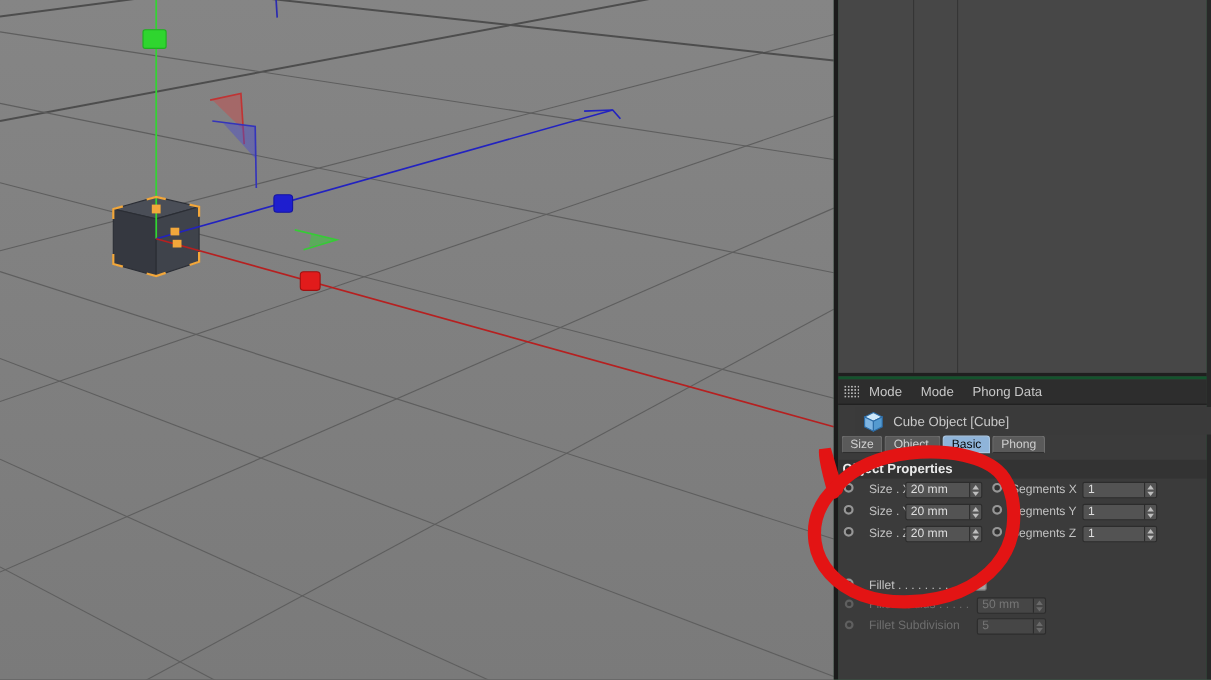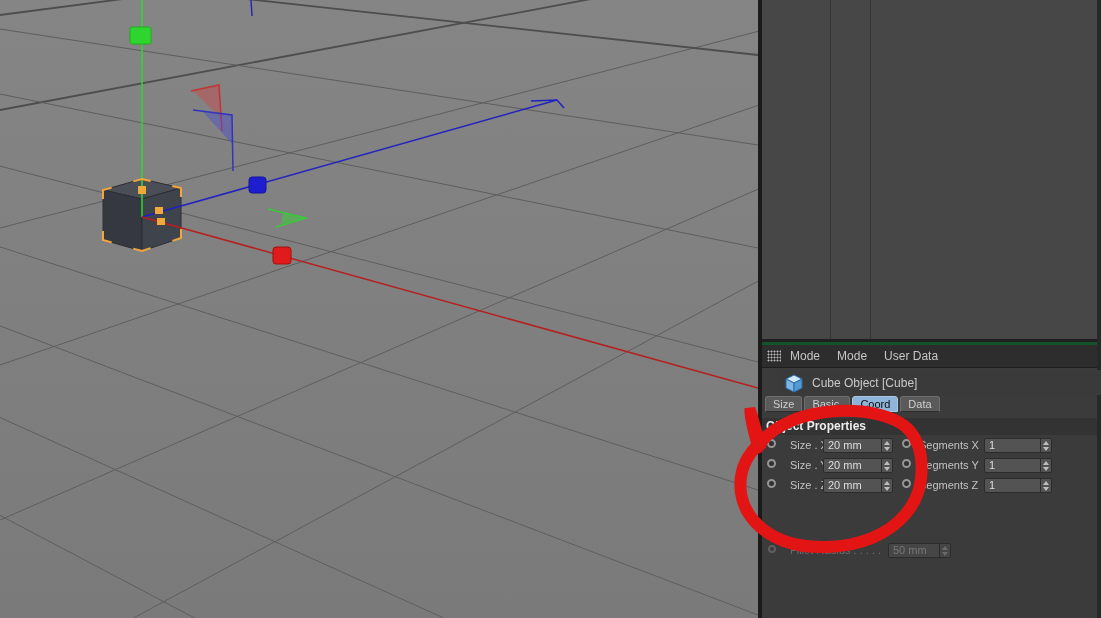--- a/index.html
+++ b/index.html
@@ -137,37 +137,37 @@
       <div class="om-vline" style="left:68px"></div>
       <div class="om-vline" style="left:108px"></div>
     </div>
 
     <div class="attr">
 
       <div class="menubar">
         <div class="grip"></div>
         <div class="menu-item">Mode</div>
         <div class="menu-item">Mode</div>
-        <div class="menu-item">User Data</div>
+        <div class="menu-item">Phong Data</div>
       </div>
 
       <div class="obj-row">
         <svg width="22" height="22" viewBox="0 0 22 22">
           <polygon points="11,3 19,7 11,11 3,7" fill="#cfe9fa" stroke="#2d6da8"></polygon>
           <polygon points="3,7 11,11 11,20 3,16" fill="#7fb5e2" stroke="#2d6da8"></polygon>
           <polygon points="11,11 19,7 19,16 11,20" fill="#549ad0" stroke="#2d6da8"></polygon>
         </svg>
         <span>Cube Object [Cube]</span>
       </div>
 
       <div class="tabs">
         <div class="tab">Size</div>
-        <div class="tab">Basic.</div>
-        <div class="tab selected">Coord</div>
-        <div class="tab">Data</div>
+        <div class="tab">Object.</div>
+        <div class="tab selected">Basic</div>
+        <div class="tab">Phong</div>
       </div>
 
       <div class="sect">Object Properties</div>
 
       <div class="row" style="left:0;top:93px;width:100%">
         <div class="dot" style="left:5px;top:1px"></div>
         <div class="lbl" style="left:28px">Size . X</div>
         <div class="field" style="left:61px;width:70px">
           <span>20 mm</span>
           <div class="stepper">
@@ -222,33 +222,49 @@
         <div class="field" style="left:222px;width:68px">
           <span>1</span>
           <div class="stepper">
               <i class="up"></i>
               <i class="dn"></i>
             </div>
         </div>
       </div>
 
 
+      <div class="row" style="left:0;top:180px;width:100%">
+        <div class="dot" style="left:5px;top:1px"></div>
+        <div class="lbl" style="left:28px">Fillet . . . . . . . . .</div>
+        <div class="checkbox" style="left:124px;top:1px"></div>
+      </div>
 
       <div class="row" style="left:0;top:198px;width:100%">
         <div class="dot dim" style="left:6px;top:2px"></div>
         <div class="lbl dim" style="left:28px">Fillet Radius . . . . .</div>
         <div class="field dim" style="left:126px;width:63px">
           <span>50 mm</span>
           <div class="stepper">
               <i class="up"></i>
               <i class="dn"></i>
             </div>
         </div>
       </div>
 
+      <div class="row" style="left:0;top:217px;width:100%">
+        <div class="dot dim" style="left:6px;top:2px"></div>
+        <div class="lbl dim" style="left:28px">Fillet Subdivision</div>
+        <div class="field dim" style="left:126px;width:63px">
+          <span>5</span>
+          <div class="stepper">
+              <i class="up"></i>
+              <i class="dn"></i>
+            </div>
+        </div>
+      </div>
 
     </div>
   </div>
 
   <svg class="annotation" viewBox="0 0 1101 618">
     <path d="M 758,448 C 754,434 749,417 750,409 C 752,414 756,431 761,445" fill="none" stroke="#e31414" stroke-width="11" stroke-linecap="round"></path>
     <path d="M 762,441 C 776,425 800,415 826,412 C 862,408 896,415 910,431
              C 920,443 923,460 921,479 C 918,505 900,526 872,538
              C 845,549 809,550 784,541 C 760,532 744,514 741,493
              C 738,472 746,455 762,441 Z" fill="none" stroke="#e31414" stroke-width="12" stroke-linecap="round" stroke-linejoin="round"></path>

